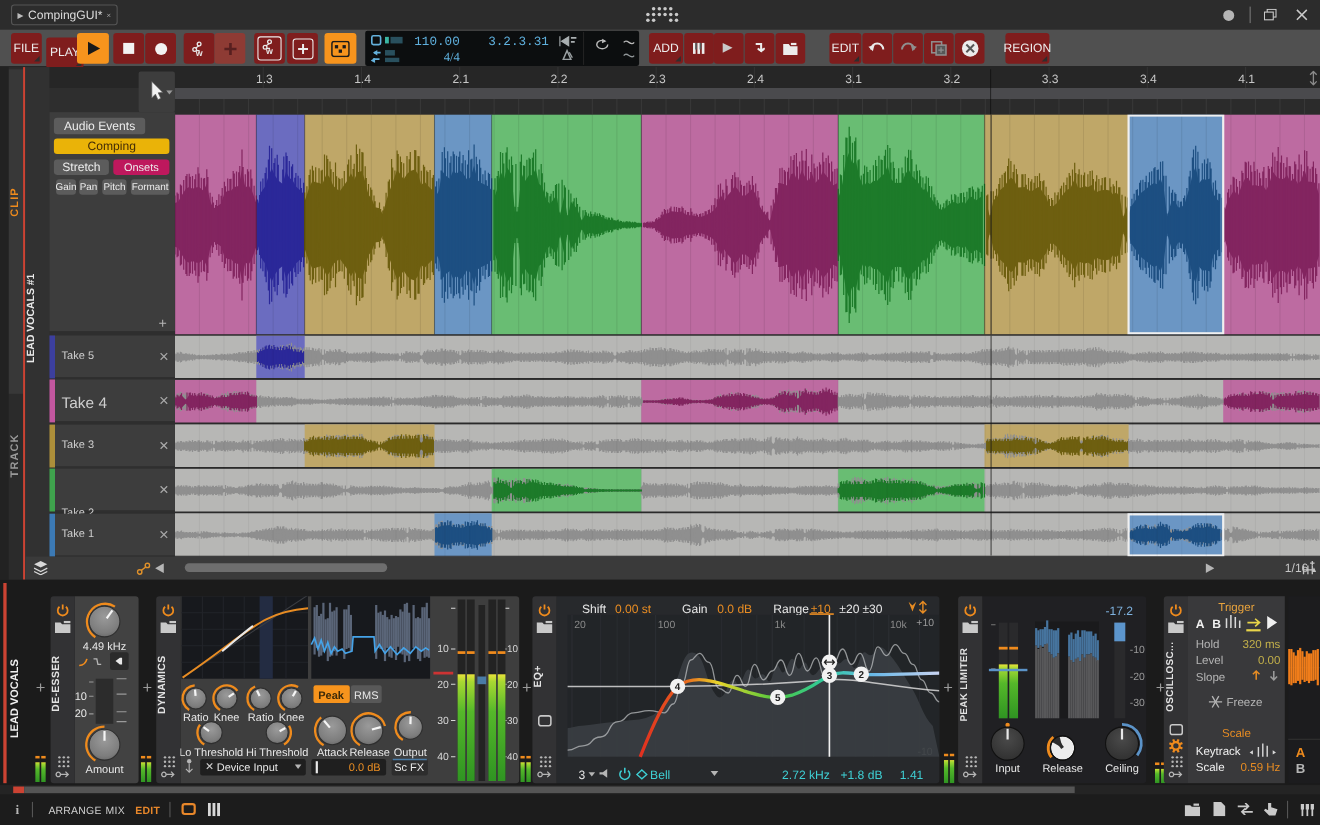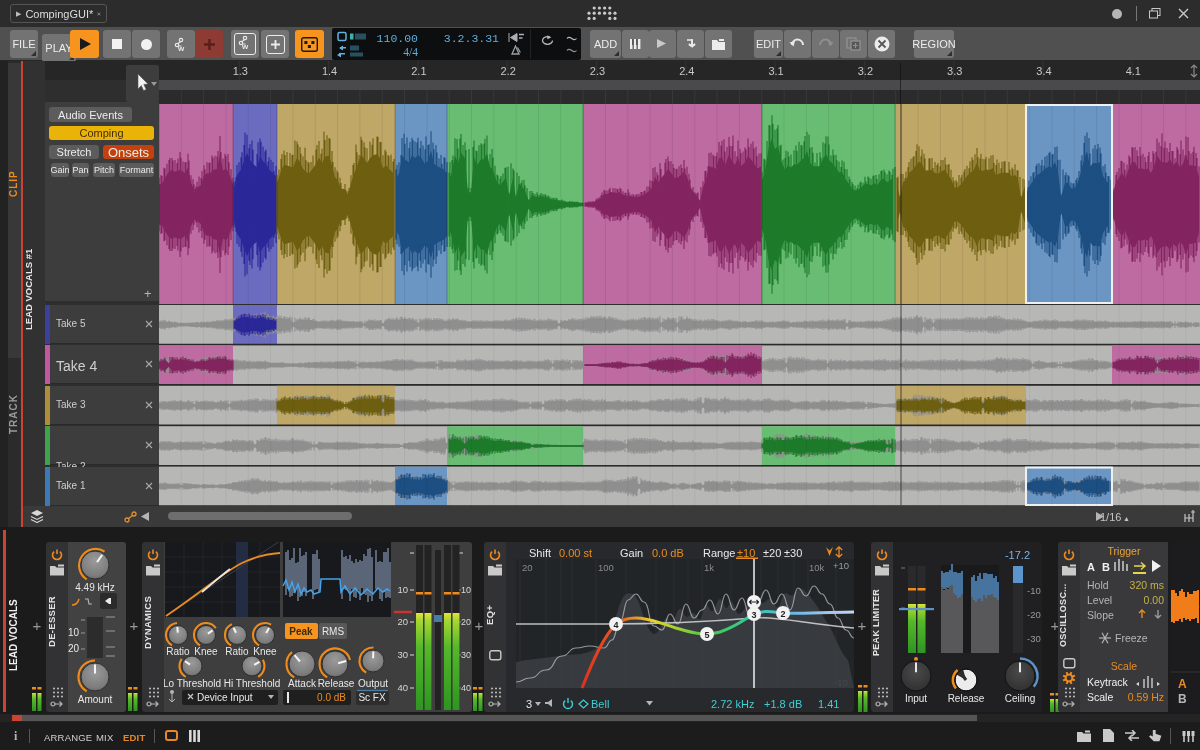--- a/index.html
+++ b/index.html
@@ -1,17 +1,17 @@
 <!DOCTYPE html>
 <html><head><meta charset="utf-8"><style>
 html,body{margin:0;padding:0;background:#111;}
 *{box-sizing:border-box;font-family:"Liberation Sans",sans-serif;}
 #app{position:relative;width:1200px;height:750px;overflow:hidden;background:#2c2c2c;}
 .abs{position:absolute;}
-.btn{position:absolute;background:#737373;border-radius:3px;color:#ececec;
+.btn{position:absolute;background:#7f1d1d;border-radius:3px;color:#ececec;
  display:flex;align-items:center;justify-content:center;font-size:12px;}
 .corner:after{content:"";position:absolute;right:2px;bottom:2px;border-style:solid;
  border-width:0 0 5px 5px;border-color:transparent transparent #2e2e2e transparent;}
 .vtxt{writing-mode:vertical-rl;transform:rotate(180deg);white-space:nowrap;}
 
 </style></head><body>
 <div id="app">
 <div class="abs" style="left:0;top:0;width:1200px;height:27px;background:#2c2c2c"></div>
 <div class="abs" style="left:10px;top:4px;width:97px;height:19px;border:1px solid #555;border-radius:3px;color:#ddd;font-size:11px;display:flex;align-items:center;padding:0 5px;gap:4px">
       <span style="font-size:7px;color:#bbb">▶</span>
@@ -508,21 +508,21 @@
 <svg class="abs" style="left:135px;top:73px" width="20" height="20">
       <path d="M3 1l10 10-4.2 0.4 2.4 5-2.6 1.2-2.3-5L3 16z" fill="#f2f2f2" stroke="#555" stroke-width="0.6"></path>
     </svg>
 <svg class="abs" style="left:151px;top:82px" width="7" height="5">
       <path d="M0 0h6l-3 4z" fill="#999"></path>
     </svg>
 <div class="abs" style="left:45px;top:102px;width:114px;height:199px;background:#3d3d3d"></div>
 <div class="abs" style="left:49px;top:107px;width:83px;height:15px;background:#5c5c5c;border-radius:3px;color:#ececec;font-size:11px;display:flex;align-items:center;justify-content:center">Audio Events</div>
 <div class="abs" style="left:49px;top:126px;width:105px;height:14px;background:#eab308;border-radius:3px;color:#432c07;font-size:11px;display:flex;align-items:center;justify-content:center">Comping</div>
 <div class="abs" style="left:49px;top:145px;width:50px;height:14px;background:#5c5c5c;border-radius:3px;color:#ececec;font-size:11px;display:flex;align-items:center;justify-content:center">Stretch</div>
-<div class="abs" style="left:103px;top:145px;width:51px;height:14px;background:#c2410c;border-radius:3px;color:#ececec;font-size:13px;display:flex;align-items:center;justify-content:center">Onsets</div>
+<div class="abs" style="left:103px;top:145px;width:51px;height:14px;background:#be185d;border-radius:3px;color:#ececec;font-size:10px;display:flex;align-items:center;justify-content:center">Onsets</div>
 <div class="abs" style="left:51px;top:163px;width:18px;height:14px;background:#5c5c5c;border-radius:3px;color:#ececec;font-size:9px;display:flex;align-items:center;justify-content:center">Gain</div>
 <div class="abs" style="left:72px;top:163px;width:17px;height:14px;background:#5c5c5c;border-radius:3px;color:#ececec;font-size:9px;display:flex;align-items:center;justify-content:center">Pan</div>
 <div class="abs" style="left:93px;top:163px;width:22px;height:14px;background:#5c5c5c;border-radius:3px;color:#ececec;font-size:9px;display:flex;align-items:center;justify-content:center">Pitch</div>
 <div class="abs" style="left:119px;top:163px;width:35px;height:14px;background:#5c5c5c;border-radius:3px;color:#ececec;font-size:9px;display:flex;align-items:center;justify-content:center">Formant</div>
 <div class="abs" style="left:144px;top:286px;color:#b5b5b5;font-size:13px">+</div>
 <div class="abs" style="left:23px;top:506px;width:1177px;height:21px;background:#3a3a3a"></div>
 <svg class="abs" style="left:30px;top:510px" width="14" height="13">
       <path d="M7 0l6 3-6 3-6-3z" fill="#d8d8d8"></path>
       <path d="M1 6.5l6 3 6-3M1 9.5l6 3 6-3" fill="none" stroke="#d8d8d8" stroke-width="1.1"></path>
     </svg>
@@ -531,21 +531,21 @@
       <circle cx="10" cy="3" r="2" fill="none" stroke="#e0912a" stroke-width="1.3"></circle>
       <path d="M4.5 7.5l4-3" stroke="#e0912a" stroke-width="1.3"></path>
     </svg>
 <svg class="abs" style="left:141px;top:512px" width="8" height="9">
       <path d="M8 0v9L0 4.5z" fill="#b5b5b5"></path>
     </svg>
 <div class="abs" style="left:168px;top:512px;width:184px;height:8px;background:#6e6e6e;border-radius:4px"></div>
 <svg class="abs" style="left:1096px;top:512px" width="8" height="9">
       <path d="M0 0v9L8 4.5z" fill="#b5b5b5"></path>
     </svg>
-<div class="abs" style="left:1100px;top:511px;color:#c5c5c5;font-size:11px">1/16 <span style="font-size:8px">▴</span></div>
+<div class="abs" style="left:1168px;top:511px;color:#c5c5c5;font-size:11px">1/16 <span style="font-size:8px">▴</span></div>
 <svg class="abs" style="left:1183px;top:509px" width="13" height="14">
       <path d="M2 5v8M6 5v8M10 5v8M2 9h8" stroke="#c5c5c5" stroke-width="1.2"></path>
       <path d="M10 1v4M8 3h4" stroke="#c5c5c5" stroke-width="1.2"></path>
     </svg>
 <div class="abs" style="left:0;top:527px;width:1200px;height:187px;background:#1b1b1b"></div>
 <div class="abs" style="left:3px;top:530px;width:3px;height:182px;background:#cc4333"></div>
 <div class="abs vtxt" style="left:8px;top:585px;width:16px;height:100px;color:#f0f0f0;font-size:10px;font-weight:bold;text-align:center">LEAD VOCALS</div>
 <svg class="abs" style="left:0;top:0" width="1" height="1">
       <defs>
         <radialGradient id="kg" cx="0.5" cy="0.35" r="0.75">

